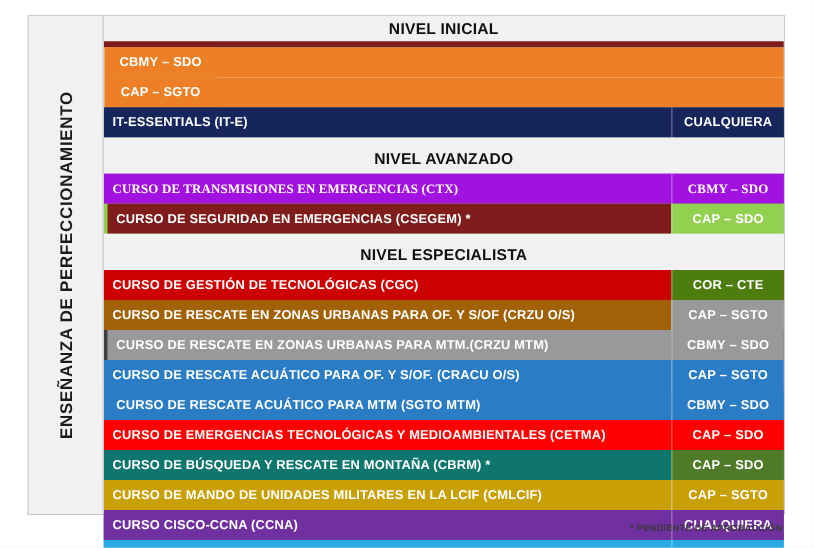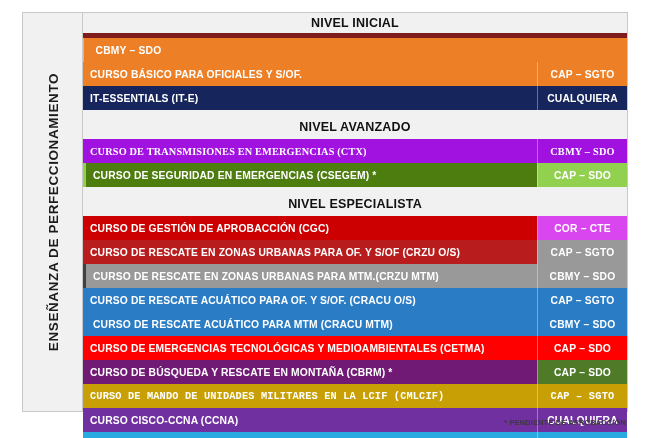--- a/index.html
+++ b/index.html
@@ -135,68 +135,67 @@
     <div class="vertical-cell">
       <div class="vertical-text">ENSEÑANZA DE PERFECCIONAMIENTO</div>
     </div>
 
     <div class="content">
         <div class="level-header first">NIVEL INICIAL</div>
         <div class="row sep" style="background: rgb(237, 128, 38);">
           <div class="code" style="background: rgb(237, 128, 38);">CBMY – SDO</div>
         </div>
         <div class="row sep" style="background: rgb(237, 128, 38);">
-          <div class="name" style="background: rgb(237, 128, 38);">CURSO BÁSICO PARA OFICIALES Y S/OF.</div>
           <div class="code" style="background: rgb(237, 128, 38);">CAP – SGTO</div>
         </div>
         <div class="row sep" style="background: rgb(22, 38, 92);">
           <div class="name" style="background: rgb(22, 38, 92);">IT-ESSENTIALS (IT-E)</div>
           <div class="code" style="background: rgb(22, 38, 92);">CUALQUIERA</div>
         </div>
         <div class="gap"></div>
         <div class="level-header">NIVEL AVANZADO</div>
         <div class="row sep" style="background: rgb(161, 18, 224); font-family: Liberation Serif, serif;">
           <div class="name" style="background: rgb(161, 18, 224);">CURSO DE TRANSMISIONES EN EMERGENCIAS (CTX)</div>
           <div class="code" style="background: rgb(161, 18, 224);">CBMY – SDO</div>
         </div>
         <div class="row inset" style="background: rgb(146, 208, 80);">
-          <div class="name" style="background: #4d7c0f;">CURSO DE SEGURIDAD EN EMERGENCIAS (CSEGEM) *</div>
+          <div class="name" style="background: #7f1d1d;">CURSO DE SEGURIDAD EN EMERGENCIAS (CSEGEM) *</div>
           <div class="code" style="background: rgb(146, 208, 80);">CAP – SDO</div>
         </div>
         <div class="gap"></div>
         <div class="level-header">NIVEL ESPECIALISTA</div>
         <div class="row sep" style="background: rgb(204, 0, 0);">
-          <div class="name" style="background: rgb(204, 0, 0);">CURSO DE GESTIÓN DE APROBACCIÓN (CGC)</div>
-          <div class="code" style="background: #d946ef; margin-left: 40px;">COR – CTE</div>
+          <div class="name" style="background: rgb(204, 0, 0);">CURSO DE GESTIÓN DE TECNOLÓGICAS (CGC)</div>
+          <div class="code" style="background: #4d7c0f; margin-left: 40px;">COR – CTE</div>
         </div>
         <div class="row sep" style="background: rgb(153, 153, 153);">
-          <div class="name" style="background: #b91c1c;">CURSO DE RESCATE EN ZONAS URBANAS PARA OF. Y S/OF (CRZU O/S)</div>
+          <div class="name" style="background: #a16207;">CURSO DE RESCATE EN ZONAS URBANAS PARA OF. Y S/OF (CRZU O/S)</div>
           <div class="code" style="background: rgb(153, 153, 153);">CAP – SGTO</div>
         </div>
         <div class="row inset" style="background: #404040;">
           <div class="name" style="background: rgb(153, 153, 153);">CURSO DE RESCATE EN ZONAS URBANAS PARA MTM.(CRZU MTM)</div>
           <div class="code" style="background: rgb(153, 153, 153);">CBMY – SDO</div>
         </div>
         <div class="row sep" style="background: #c4b5fd;">
           <div class="name" style="background: rgb(42, 125, 196);">CURSO DE RESCATE ACUÁTICO PARA OF. Y S/OF. (CRACU O/S)</div>
           <div class="code" style="background: rgb(42, 125, 196);">CAP – SGTO</div>
         </div>
         <div class="row inset" style="background: rgb(42, 125, 196);">
-          <div class="name" style="background: rgb(42, 125, 196);">CURSO DE RESCATE ACUÁTICO PARA MTM (CRACU  MTM)</div>
+          <div class="name" style="background: rgb(42, 125, 196);">CURSO DE RESCATE ACUÁTICO PARA MTM (SGTO  MTM)</div>
           <div class="code" style="background: rgb(42, 125, 196);">CBMY – SDO</div>
         </div>
         <div class="row sep" style="background: rgb(255, 0, 0);">
           <div class="name" style="background: rgb(255, 0, 0);">CURSO DE EMERGENCIAS TECNOLÓGICAS Y MEDIOAMBIENTALES (CETMA)</div>
           <div class="code" style="background: rgb(255, 0, 0);">CAP – SDO</div>
         </div>
         <div class="row sep" style="background: rgb(79, 122, 40);">
-          <div class="name" style="background: #701a75;">CURSO DE BÚSQUEDA Y RESCATE EN MONTAÑA (CBRM) *</div>
+          <div class="name" style="background: #0f766e;">CURSO DE BÚSQUEDA Y RESCATE EN MONTAÑA (CBRM) *</div>
           <div class="code" style="background: rgb(79, 122, 40);">CAP – SDO</div>
         </div>
-        <div class="row sep" style="background: #f0abfc; font-family: Liberation Mono, monospace;">
+        <div class="row sep" style="background: #f0abfc;">
           <div class="name" style="background: rgb(200, 160, 5);">CURSO DE MANDO DE UNIDADES MILITARES EN LA LCIF (CMLCIF)</div>
           <div class="code" style="background: rgb(200, 160, 5);">CAP – SGTO</div>
         </div>
         <div class="row sep" style="background: rgb(112, 48, 160);">
           <div class="name" style="background: rgb(112, 48, 160);">CURSO CISCO-CCNA (CCNA)</div>
           <div class="code" style="background: rgb(112, 48, 160);">CUALQUIERA</div>
         </div>
         <div class="row sep" style="background: rgb(41, 171, 226);">
           <div class="name" style="background: rgb(41, 171, 226);">CURSO DE TRABAJOS EN ALTURA Y RESCATE VERTICAL  (CTARV)*</div>
           <div class="code" style="background: rgb(41, 171, 226);">CAP – SDO</div>

